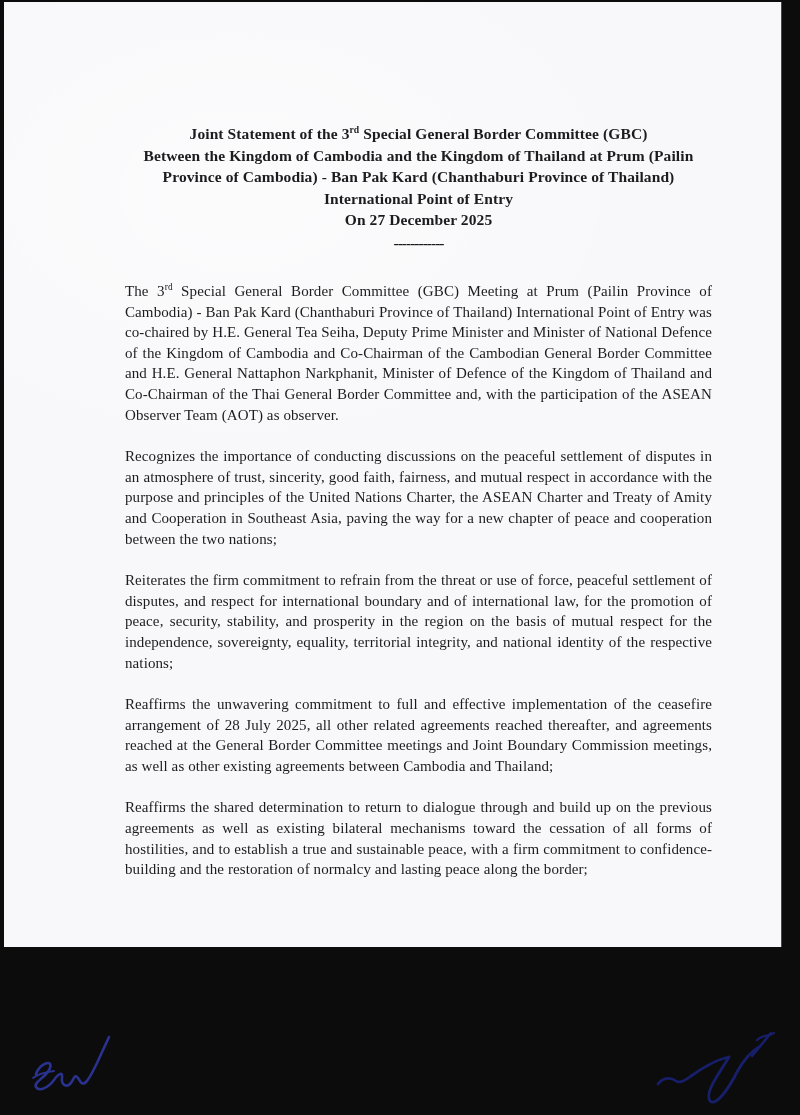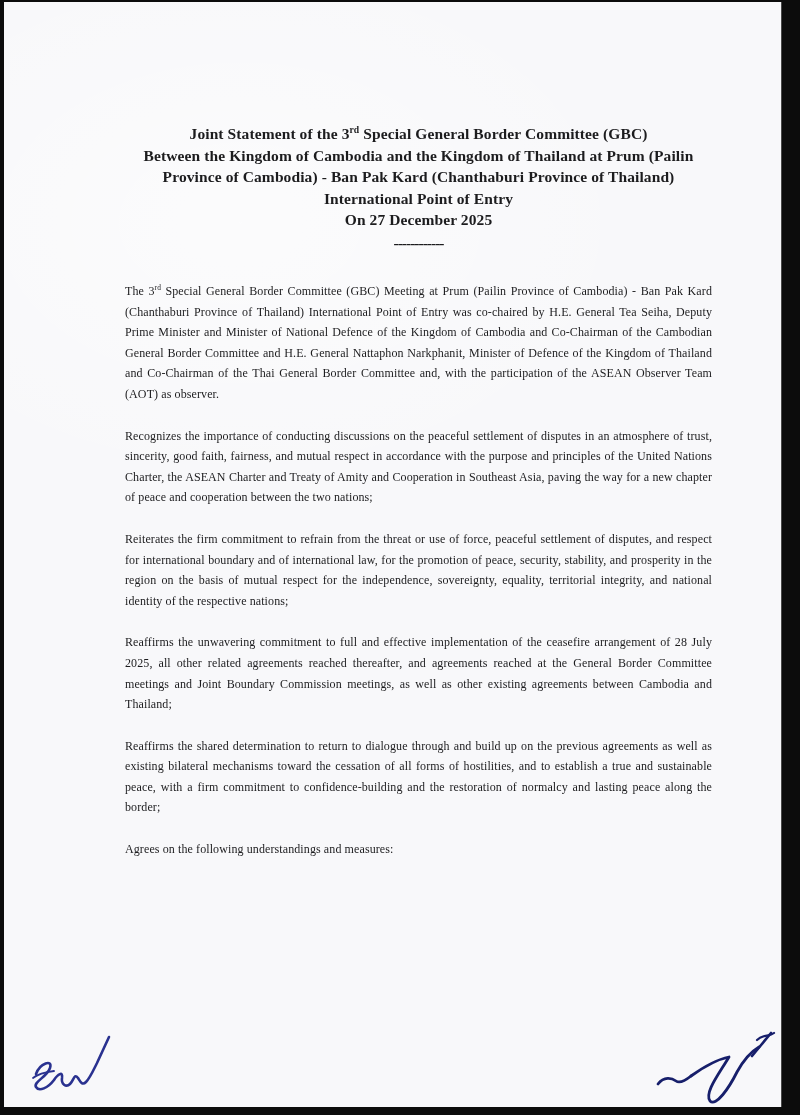--- a/index.html
+++ b/index.html
@@ -6,21 +6,21 @@
   body {
     width: 800px; height: 1115px;
     position: relative;
     background: #0c0c0c;
     overflow: hidden;
     font-family: "Liberation Serif", serif;
   }
   .paper {
     position: absolute;
     left: 4px; top: 2px;
-    width: 787px; height: 1105px;
+    width: 787px; height: 945px;
     background:
       radial-gradient(ellipse 600px 400px at 30% 20%, rgba(255,255,255,0.5), rgba(255,255,255,0) 70%),
       #f8f8fa;
     color: #1c1c1e;
   }
   .edge-right {
     position: absolute; right: 0; top: 0; bottom: 0;
     width: 9px; background: #0c0c0c; border-left: 1px solid #4a4a4a;
   }
   .content {
@@ -39,21 +39,21 @@
   .separator {
     text-align: center;
     font-weight: bold;
     font-size: 15.5px;
     letter-spacing: -1px;
     margin: 1px 0 0 0;
   }
   .body-text { margin-top: 28px; }
   p.para {
     margin: 0 0 21px 0;
-    font-size: 12px;
+    font-size: 15px;
     line-height: 20.6px;
     letter-spacing: 0.1px;
   }
   p.just { text-align: justify; }
   sup { font-size: 62%; vertical-align: super; line-height: 0; }
   .sig { position: absolute; }
   .sig-left { left: 20px; top: 1028px; }
   .sig-right { left: 648px; top: 1024px; }
   svg { display: block; }
 </style>
@@ -79,21 +79,20 @@
 
       <p class="para just">Recognizes the importance of conducting discussions on the peaceful settlement of disputes in an atmosphere of trust, sincerity, good faith, fairness, and mutual respect in accordance with the purpose and principles of the United Nations Charter, the ASEAN Charter and Treaty of Amity and Cooperation in Southeast Asia, paving the way for a new chapter of peace and cooperation between the two nations;</p>
 
 
       <p class="para just">Reiterates the firm commitment to refrain from the threat or use of force, peaceful settlement of disputes, and respect for international boundary and of international law, for the promotion of peace, security, stability, and prosperity in the region on the basis of mutual respect for the independence, sovereignty, equality, territorial integrity, and national identity of the respective nations;</p>
 
       <p class="para just">Reaffirms the unwavering commitment to full and effective implementation of the ceasefire arrangement of 28 July 2025, all other related agreements reached thereafter, and agreements reached at the General Border Committee meetings and Joint Boundary Commission meetings, as well as other existing agreements between Cambodia and Thailand;</p>
 
       <p class="para just">Reaffirms the shared determination to return to dialogue through and build up on the previous agreements as well as existing bilateral mechanisms toward the cessation of all forms of hostilities, and to establish a true and sustainable peace, with a firm commitment to confidence-building and the restoration of normalcy and lasting peace along the border;</p>
 
-      <p class="para">Agrees on the following understandings and measures:</p>
     </div>
   </div>
 
   <div class="sig sig-left">
     <svg width="100" height="70" viewBox="0 0 100 70" fill="none">
       <path d="M12,44 C16,33 29,29 26,38 C23,47 9,52 12,57 C15,62 24,58 30,50 C34,44 39,41 38,48 C37,54 42,58 46,54 C50,50 50,43 54,48 C56,51 58,56 62,52 C66,48 69,41 73,33 L85,7" stroke="#2a3290" stroke-width="2.6" stroke-linecap="round" stroke-linejoin="round"></path>
       <path d="M9,48 C14,44 22,42 30,41" stroke="#2a3290" stroke-width="1.8" stroke-linecap="round"></path>
     </svg>
   </div>
 

